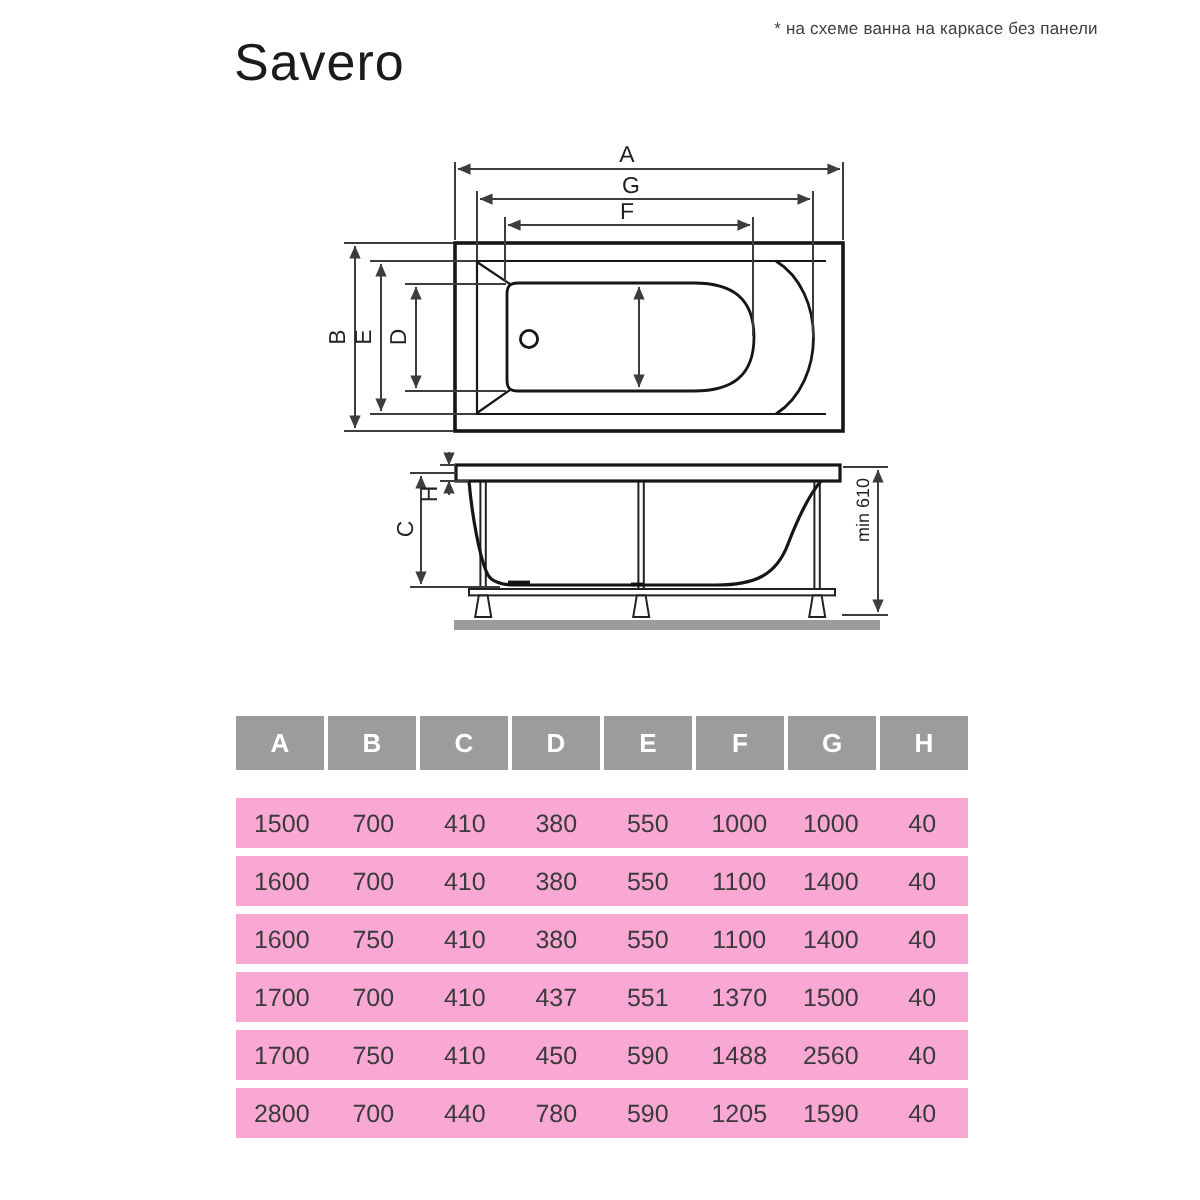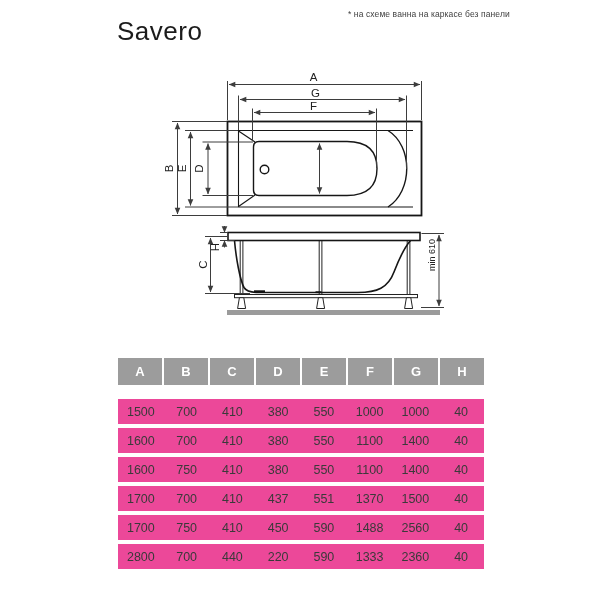--- a/index.html
+++ b/index.html
@@ -2,38 +2,38 @@
 <html><head>
 <meta charset="utf-8">
 <style>
   html,body{margin:0;padding:0;}
   body{
     width:600px;height:600px;position:relative;background:#ffffff;
     font-family:"Liberation Sans", sans-serif;overflow:hidden;
   }
   .note{
     position:absolute;left:348px;top:9px;width:240px;
-    font-size:8.5px;color:#3f3f3f;letter-spacing:0.1px;
+    font-size:8.5px;color:#3f3f3f;letter-spacing:0.1px;text-align:center;
   }
   .title{
     position:absolute;left:117px;top:16px;
     font-size:26px;color:#1b1b1b;letter-spacing:0.5px;font-weight:400;
   }
   svg.drawing{position:absolute;left:150px;top:60px;}
   svg text{font-family:"Liberation Sans",sans-serif;fill:#222;}
   .dim-label{font-size:11.5px;}
   .dim-label-small{font-size:9px;}
 
   .spec-table{position:absolute;left:118px;top:358px;width:366px;}
   .thead{display:flex;gap:2px;height:27px;margin-bottom:14px;}
   .hcell{
     flex:1;background:#9c9c9c;color:#ffffff;font-weight:bold;font-size:13px;
     display:flex;align-items:center;justify-content:center;
   }
-  .trow{display:flex;height:25px;margin-bottom:4px;background:#ec4899;}
+  .trow{display:flex;height:25px;margin-bottom:4px;background:#f9a8d4;}
   .tcell{
     flex:1;display:flex;align-items:center;justify-content:center;
     font-size:12.5px;color:#3a3a3a;
   }
 </style>
 </head>
 <body>
 
 <div class="note">* на схеме ванна на каркасе без панели</div>
 <div class="title">Savero</div>
@@ -183,20 +183,20 @@
         <div class="tcell">450</div>
         <div class="tcell">590</div>
         <div class="tcell">1488</div>
         <div class="tcell">2560</div>
         <div class="tcell">40</div>
       </div>
       <div class="trow">
         <div class="tcell">2800</div>
         <div class="tcell">700</div>
         <div class="tcell">440</div>
-        <div class="tcell">220</div>
+        <div class="tcell">780</div>
         <div class="tcell">590</div>
-        <div class="tcell">1333</div>
-        <div class="tcell">2360</div>
+        <div class="tcell">1205</div>
+        <div class="tcell">1590</div>
         <div class="tcell">40</div>
       </div>
     </div>
 </div>
 
 </body></html>

